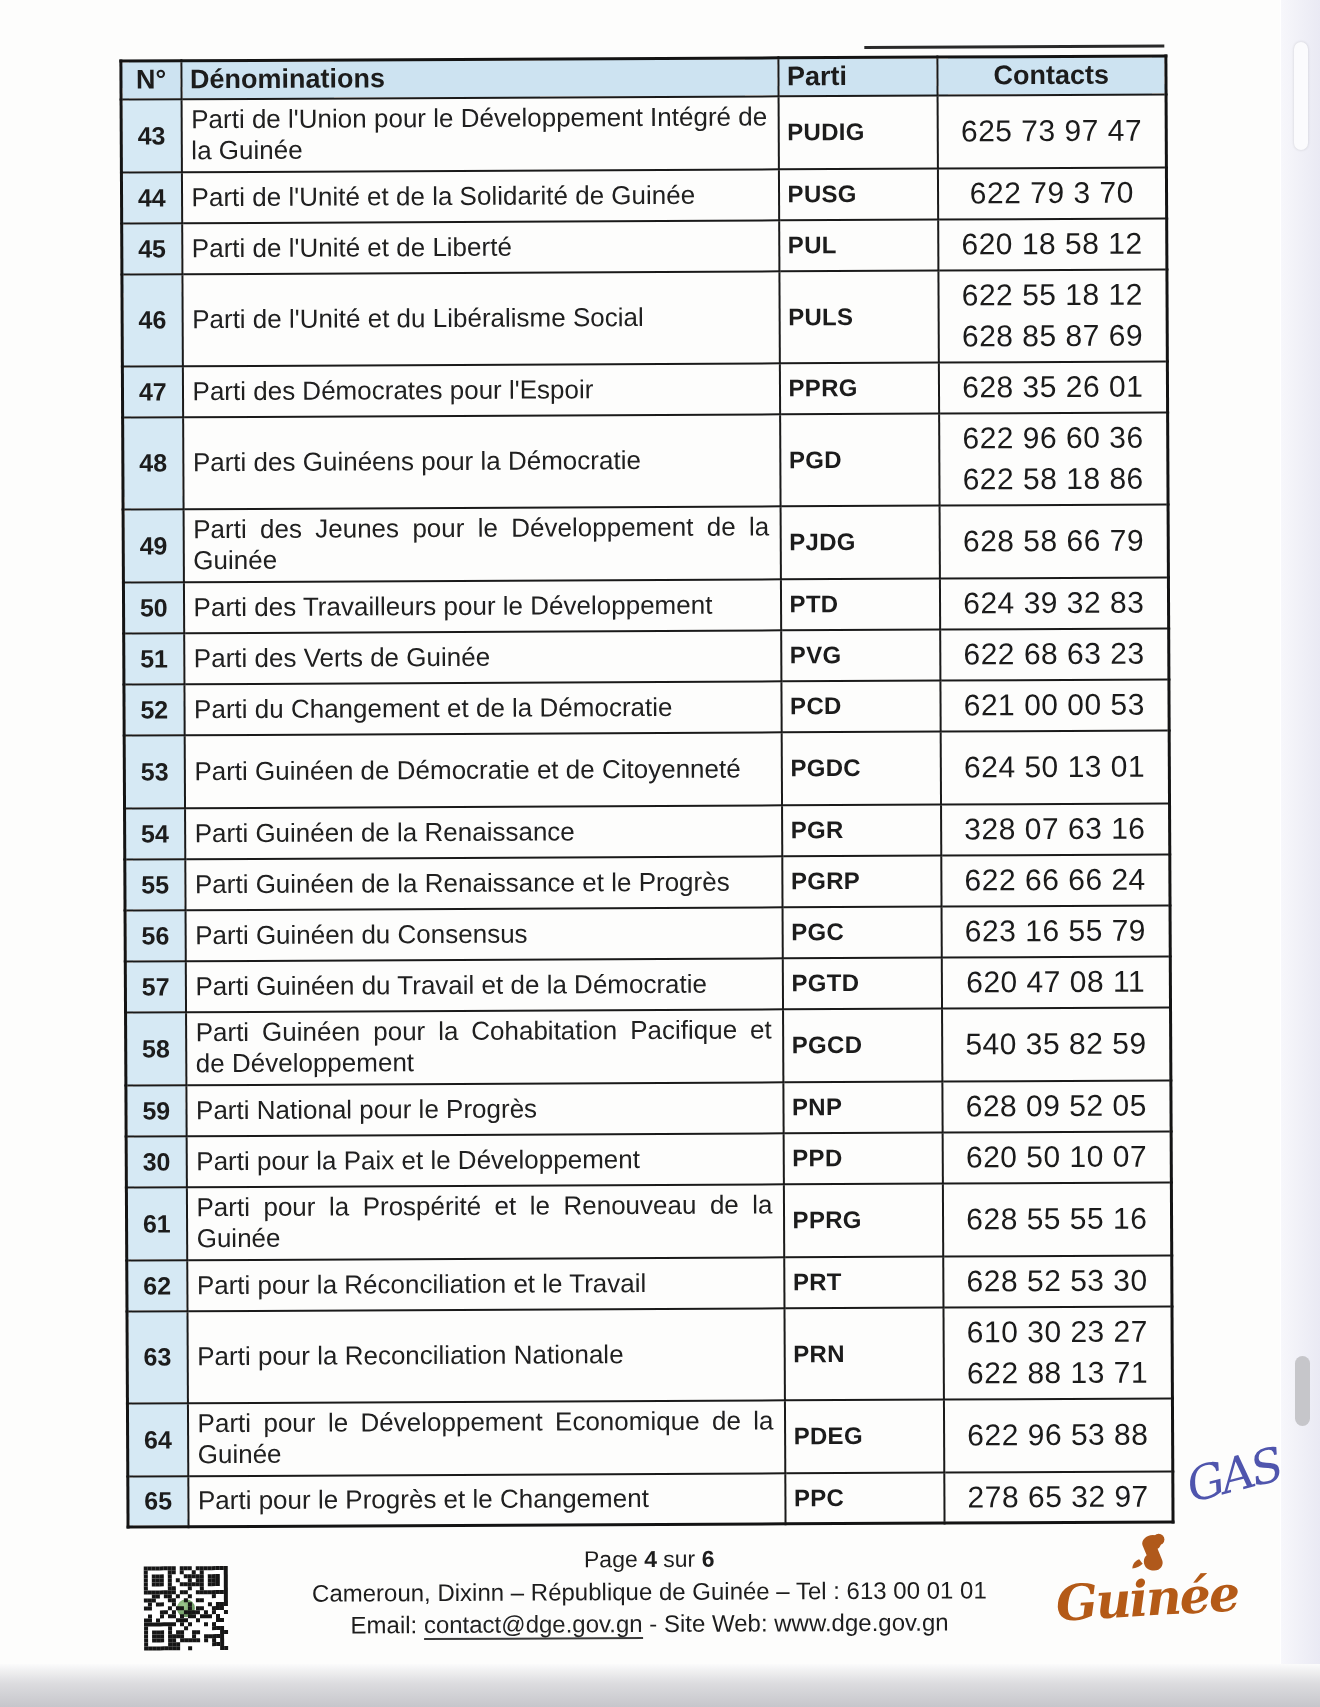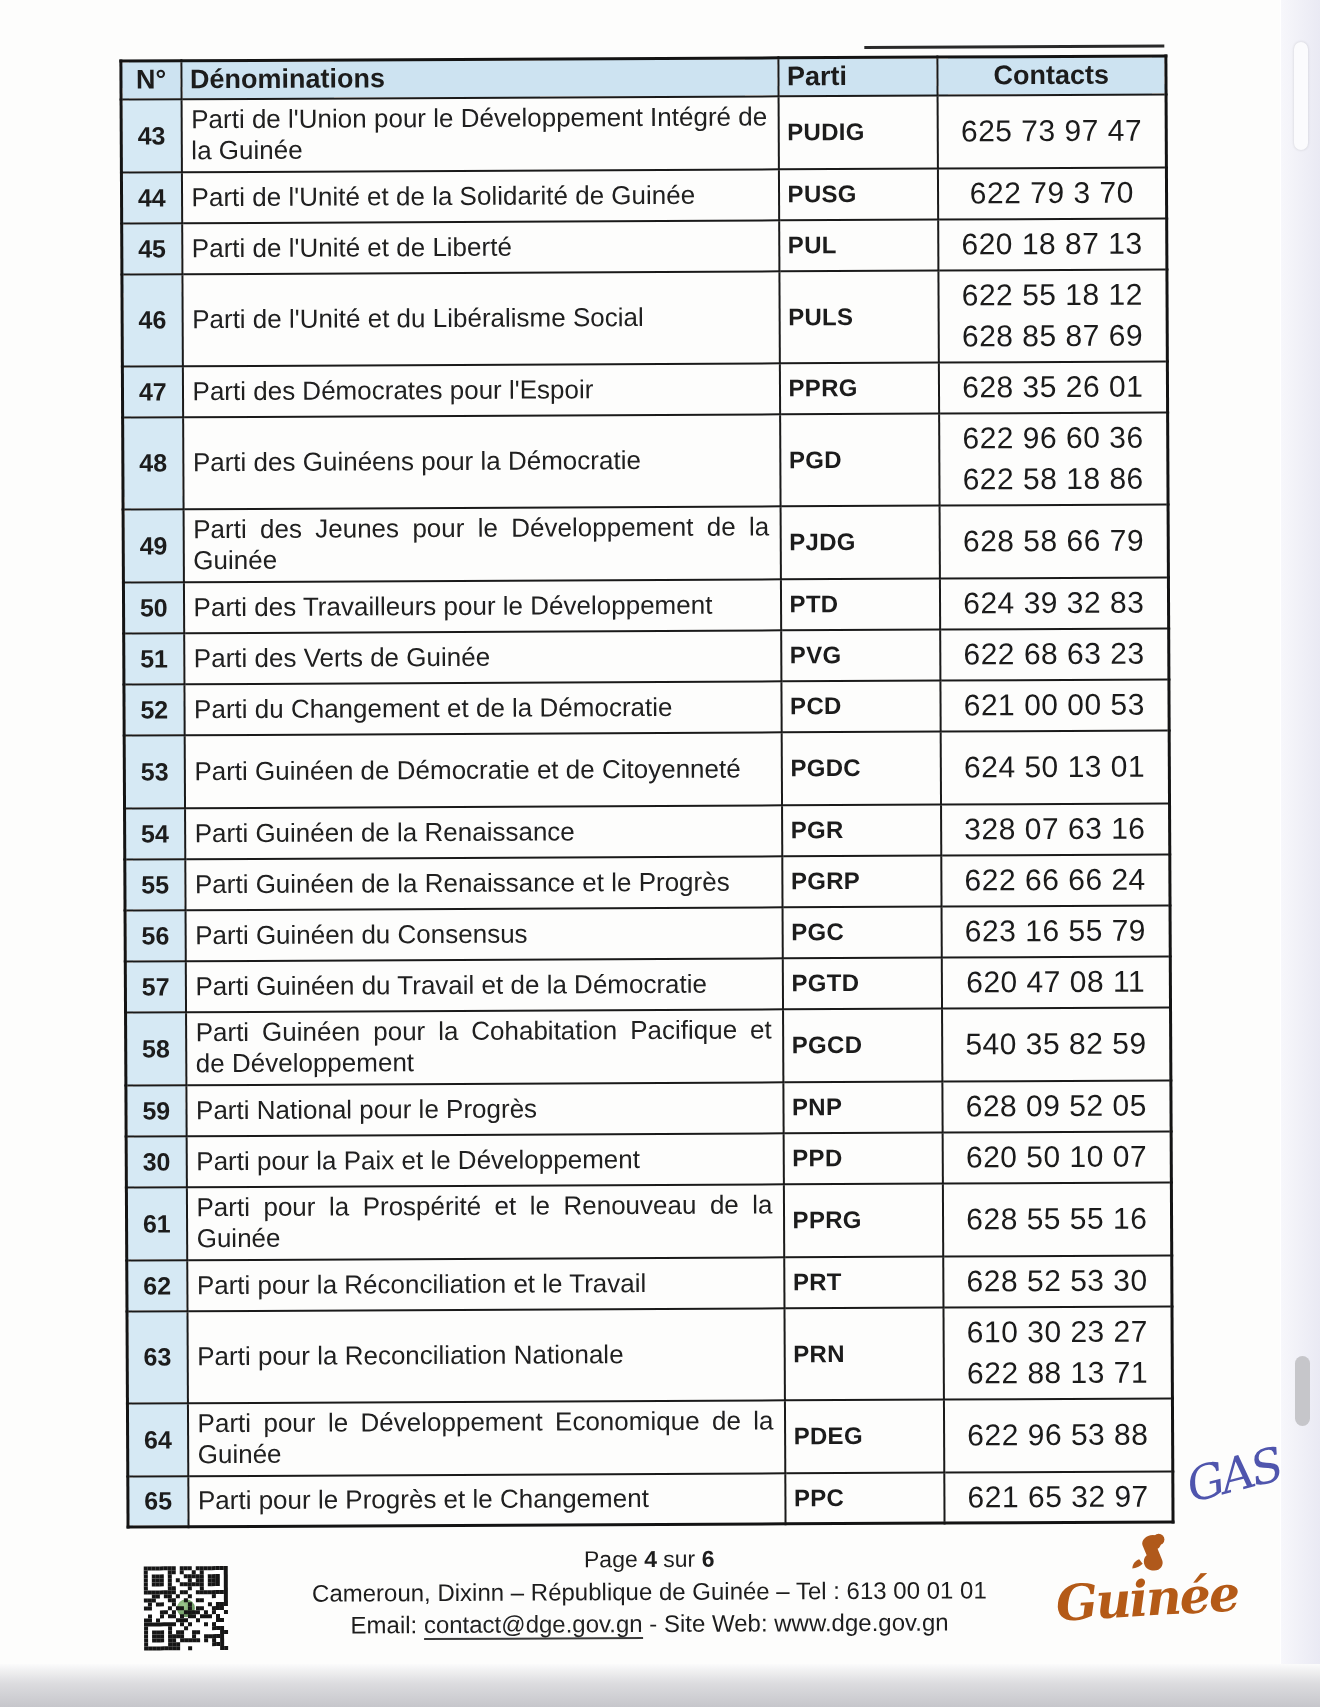--- a/index.html
+++ b/index.html
@@ -131,21 +131,21 @@
               <td class="sig">PUSG</td>
               <td class="con">
                 <div class="ph">622 79 3 70</div>
               </td>
             </tr>
             <tr class="s">
               <td class="num">45</td>
               <td class="den">Parti de l'Unité et de Liberté</td>
               <td class="sig">PUL</td>
               <td class="con">
-                <div class="ph">620 18 87 13</div>
+                <div class="ph">620 18 58 12</div>
               </td>
             </tr>
             <tr class="p">
               <td class="num">46</td>
               <td class="den">Parti de l'Unité et du Libéralisme Social</td>
               <td class="sig">PULS</td>
               <td class="con">
                 <div class="ph">622 55 18 12</div>
                 <div class="ph">628 85 87 69</div>
               </td>
@@ -294,21 +294,21 @@
               <td class="sig">PDEG</td>
               <td class="con">
                 <div class="ph">622 96 53 88</div>
               </td>
             </tr>
             <tr class="s">
               <td class="num">65</td>
               <td class="den">Parti pour le Progrès et le Changement</td>
               <td class="sig">PPC</td>
               <td class="con">
-                <div class="ph">621 65 32  97</div>
+                <div class="ph">278 65 32  97</div>
               </td>
             </tr>
           </tbody>
       </table>
 
       <div class="handwriting">GAS</div>
 
       <div class="footer-block">
         <div class="page-line">
           <span>Page</span>

